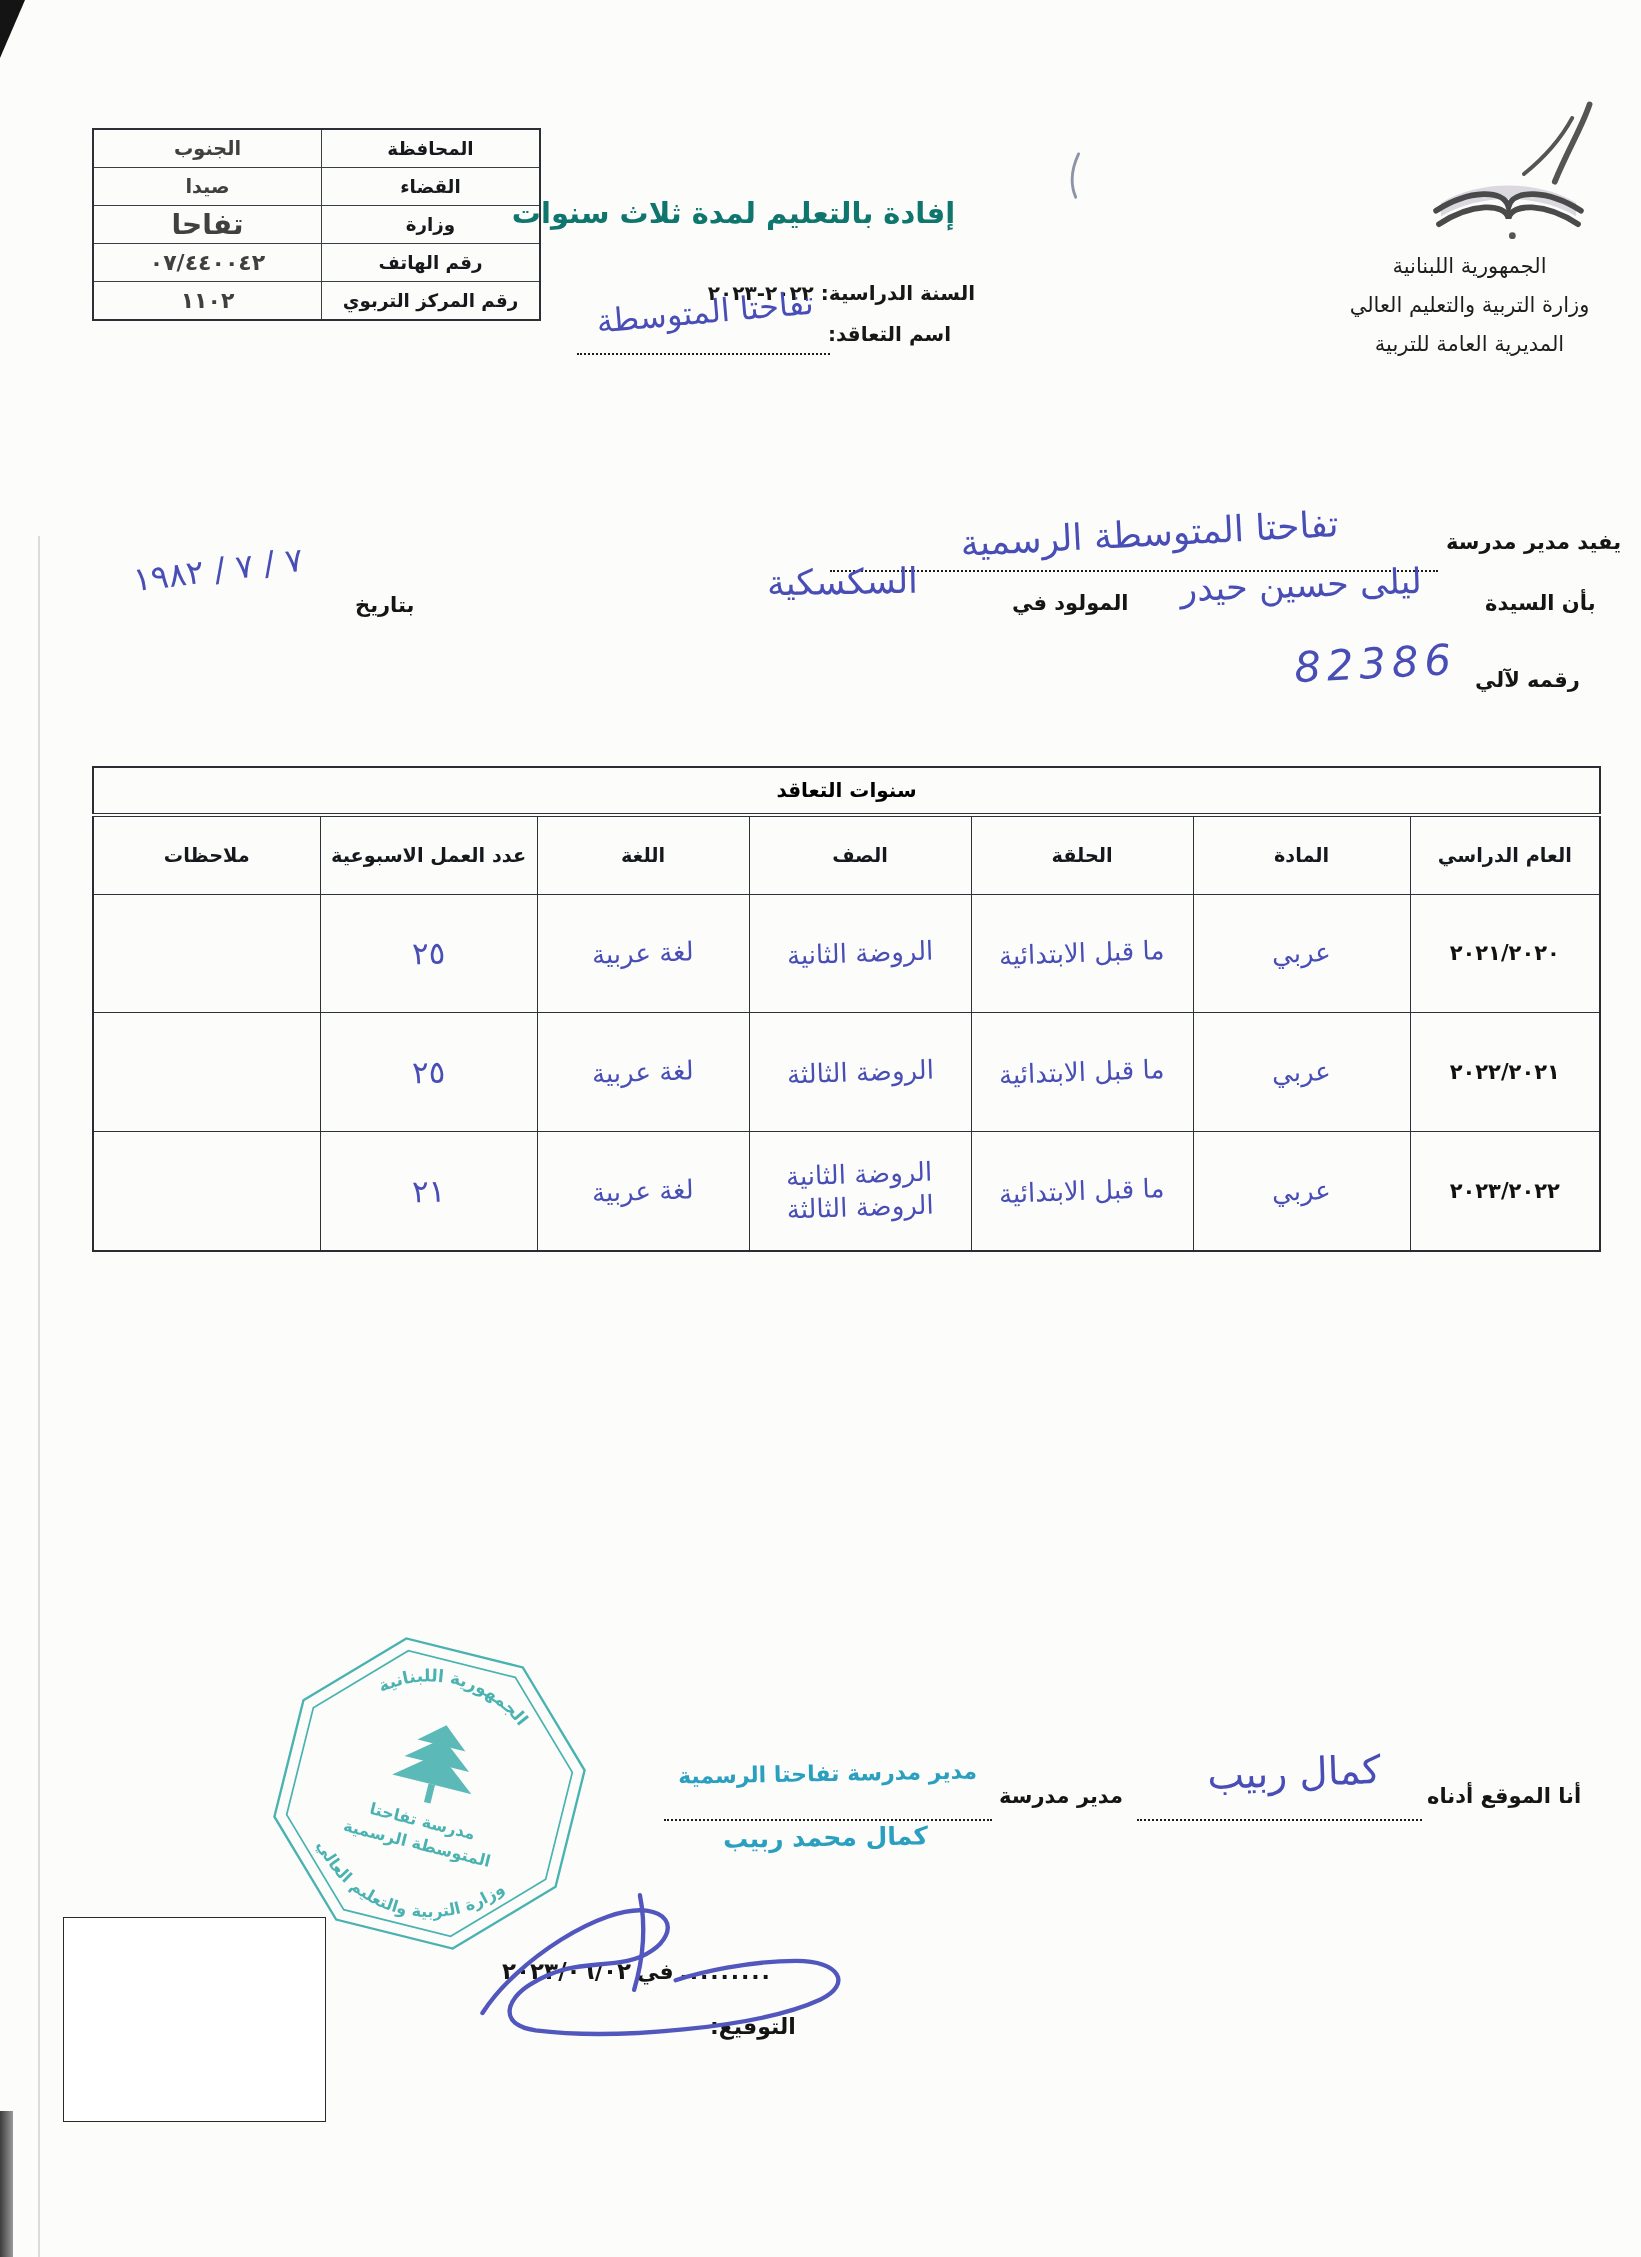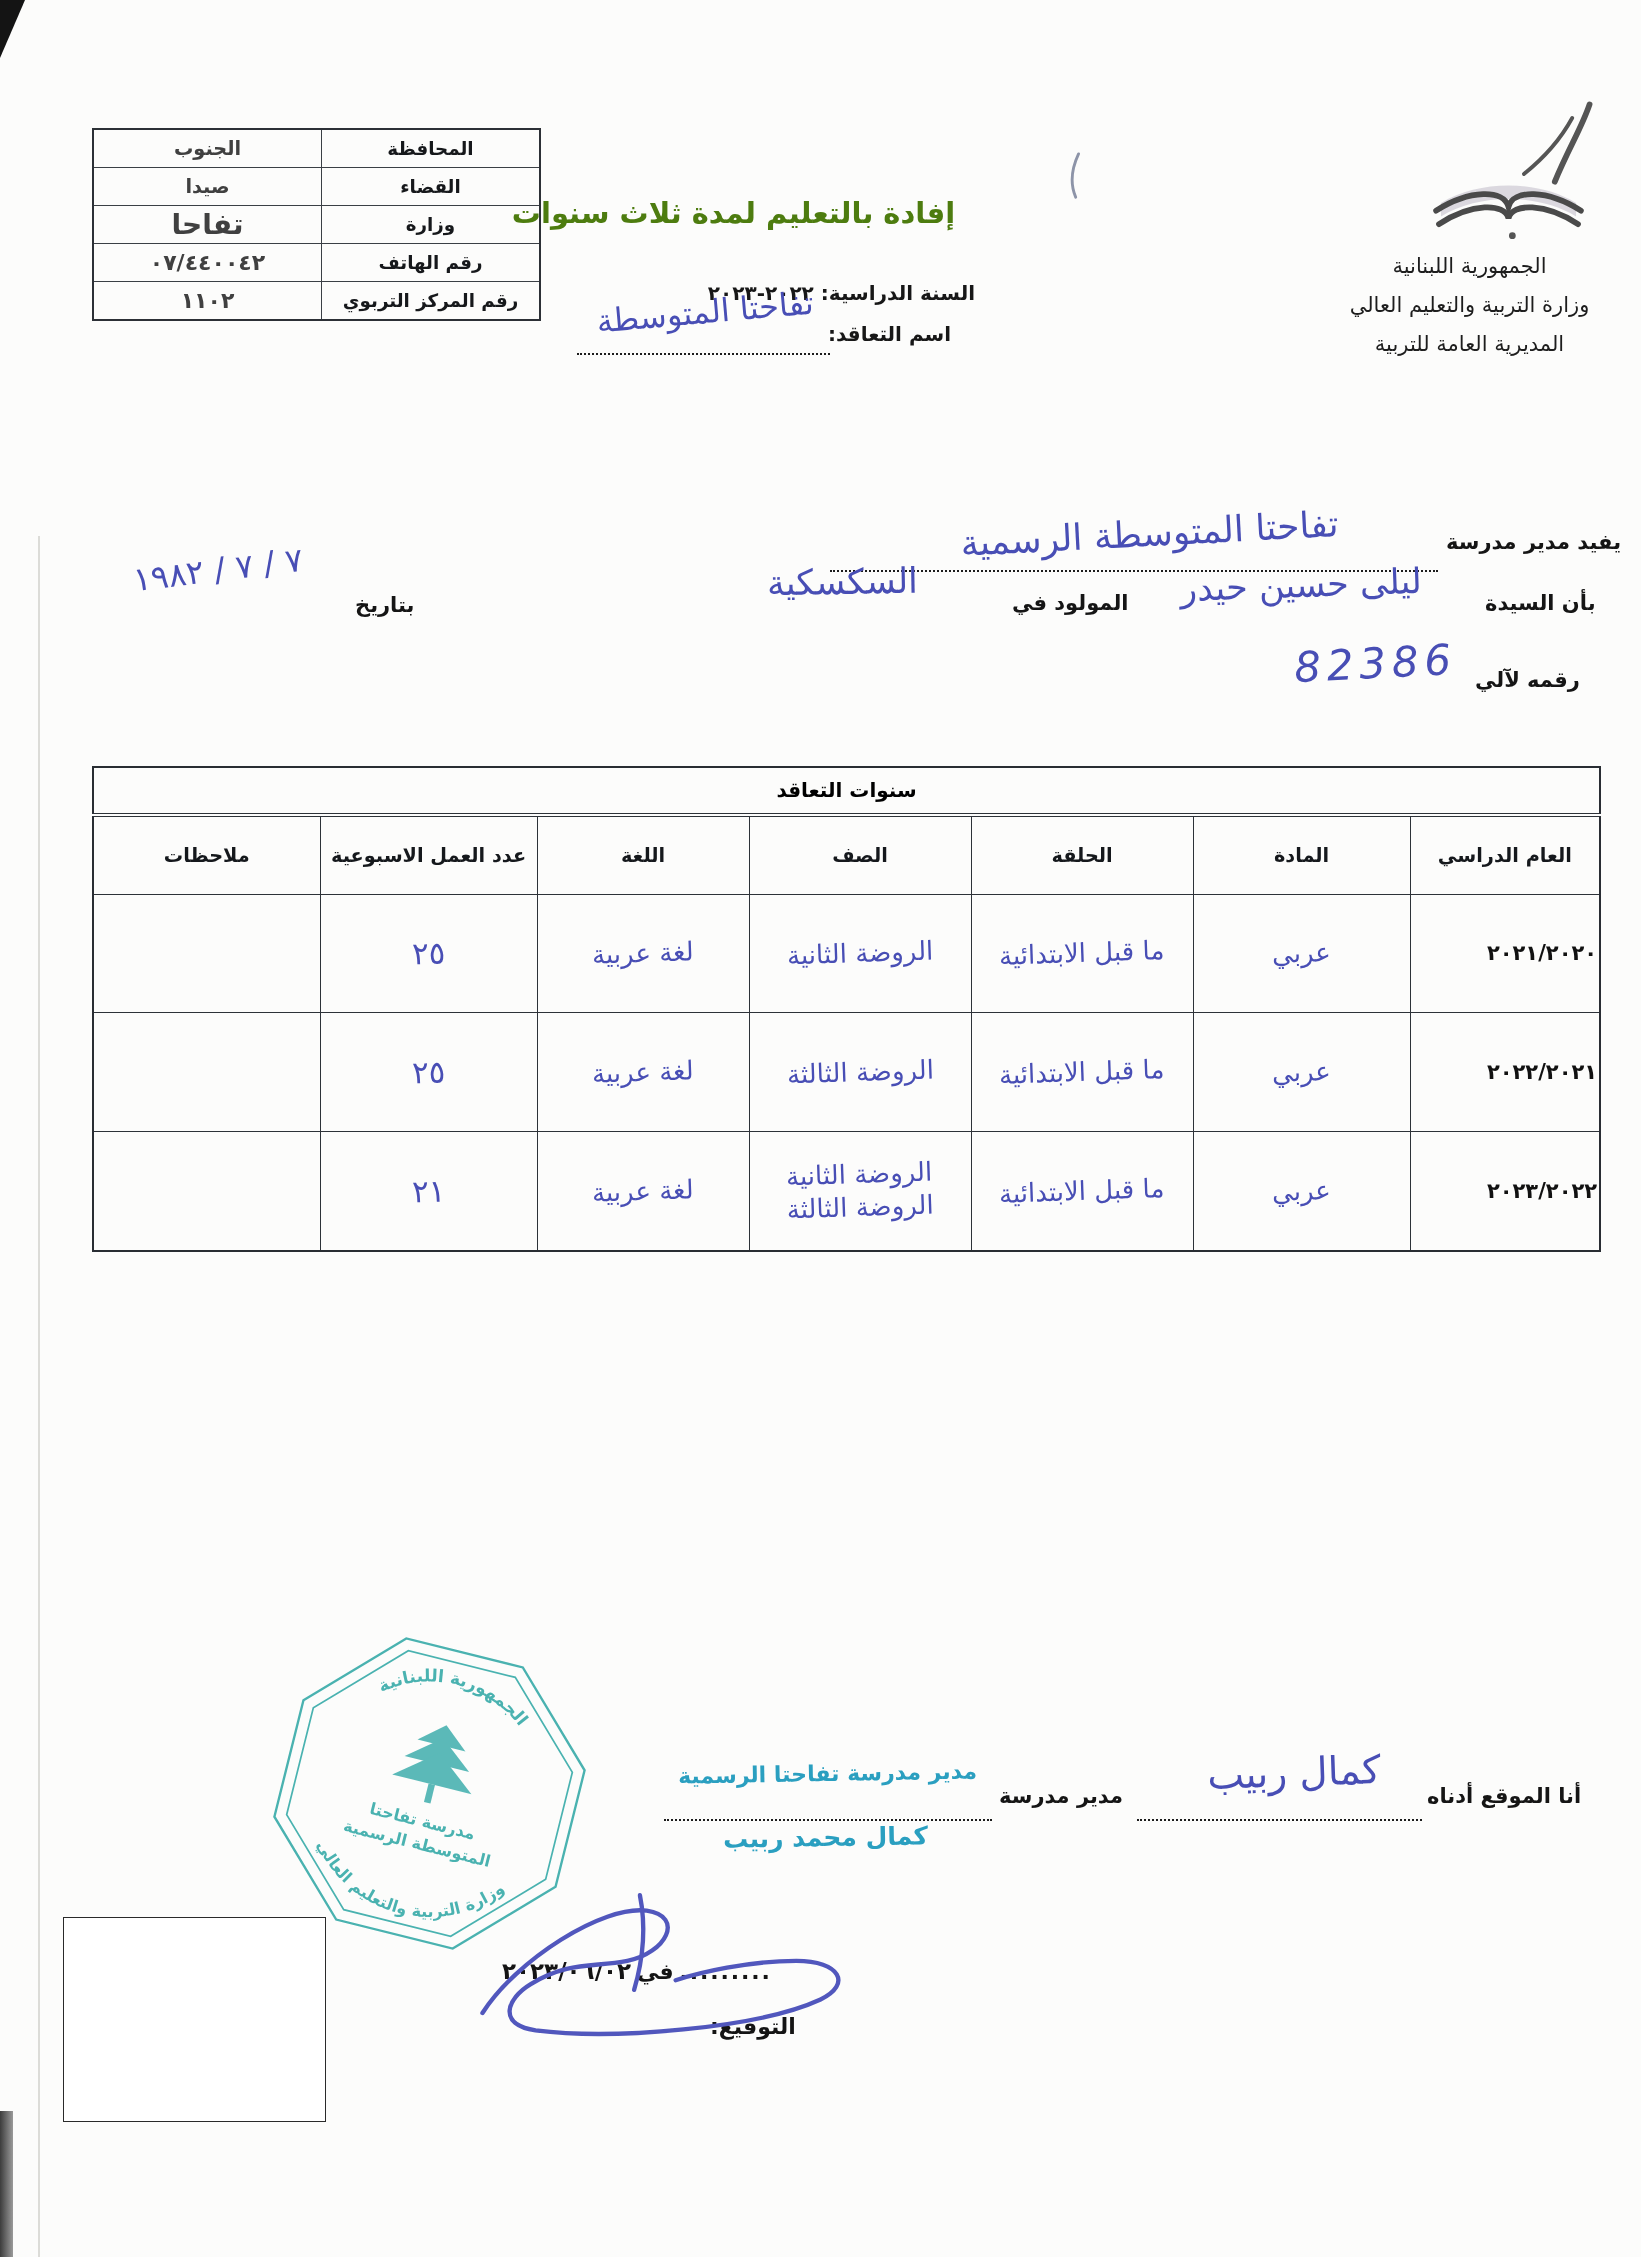--- a/index.html
+++ b/index.html
@@ -11,21 +11,21 @@
   .cyan{color:#2a9fc0;}
   .dotline{border-bottom:2.9px dotted #1c1c1c;height:0;}
   .rot-m1{transform:rotate(-1deg);}
   .rot-m2{transform:rotate(-2deg);}
   .rot-m3{transform:rotate(-3deg);}
   .rot-m5{transform:rotate(-5deg);}
   .rot-m7{transform:rotate(-7deg);}
 
   
   .ministry{left:1308px;top:247px;width:323px;text-align:center;font-size:21px;line-height:39px;color:#1d1d1d;}
-  .doc-title{left:463px;top:196px;width:541px;text-align:center;font-size:29px;font-weight:800;color:#4d7c0f;}
+  .doc-title{left:463px;top:196px;width:541px;text-align:center;font-size:29px;font-weight:800;color:#0f766e;}
   .year-line{left:618px;top:281px;width:357px;direction:rtl;font-size:20px;font-weight:700;}
   .school-label{left:828px;top:322px;font-size:20px;font-weight:700;direction:rtl;}
 
   
   .info-table{border-collapse:collapse;table-layout:fixed;width:444px;direction:rtl;border:2.4px solid #2c3036;}
   .info-table td{border:1.5px solid #3a3f45;text-align:center;vertical-align:middle;height:37px;padding:0;overflow:visible;}
   .info-table td.lbl{width:217px;font-size:18.3px;font-weight:700;color:#16181b;}
   .info-table td.val{width:227px;font-size:19.3px;font-weight:700;color:#404040;margin-left:32px;}
   .info-table tr:nth-child(3) td.val{font-size:28px;font-weight:600;line-height:29px;}
   .info-table tr:nth-child(4) td.val,
@@ -34,21 +34,21 @@
   
   .stmt-label{font-size:21px;font-weight:600;direction:rtl;color:#151515;}
   .hand-big{font-size:35px;line-height:39px;text-align:center;direction:rtl;}
 
   
   .contract{border-collapse:collapse;table-layout:fixed;width:1508px;direction:rtl;border:2.4px solid #292d33;}
   .contract td,.contract th{border:1.9px solid #2d3238;text-align:center;vertical-align:middle;padding:1.9px;}
   .contract tr.title-row td{height:41px;font-size:20px;font-weight:800;border-bottom:4.8px double #2d3238;}
   .contract tr.head-row th{height:73px;font-size:19.3px;font-weight:800;color:#15181c;}
   .contract tr.data-row td{height:114px;}
-  .contract td.year{font-size:21px;font-weight:800;color:#111;text-align:right;}
+  .contract td.year{font-size:21px;font-weight:800;color:#111;}
   .contract td.handcell{font-size:26px;}
   .contract td.handcell .inner{display:inline-block;transform:rotate(-2deg);line-height:33px;}
   .contract td.hours{font-size:31px;}
   .col-year{width:190px}.col-subject{width:217px}.col-cycle{width:222px}.col-grade{width:222px}
   .col-lang{width:212px}.col-hours{width:217px}.col-notes{width:227px}
 
   
   .seal{left:268px;top:1632px;width:323px;height:323px;transform:rotate(14deg);opacity:.85;}
   .sig-box{left:63px;top:1917px;width:261px;height:203px;border:1.9px solid #2a2a2a;background:#fff;}
   .date-line{left:502px;top:1958px;display:flex;align-items:flex-end;gap:5.8px;font-weight:800;color:#141414;}

